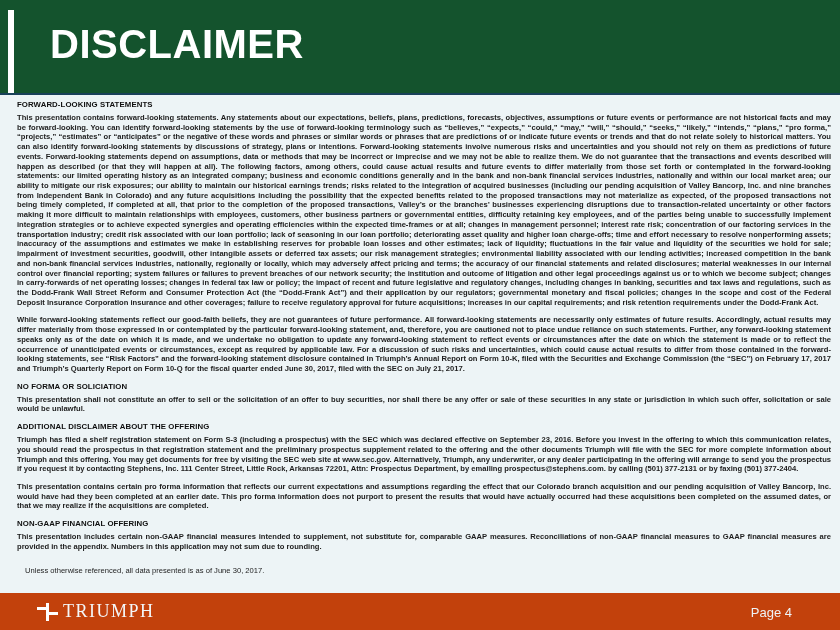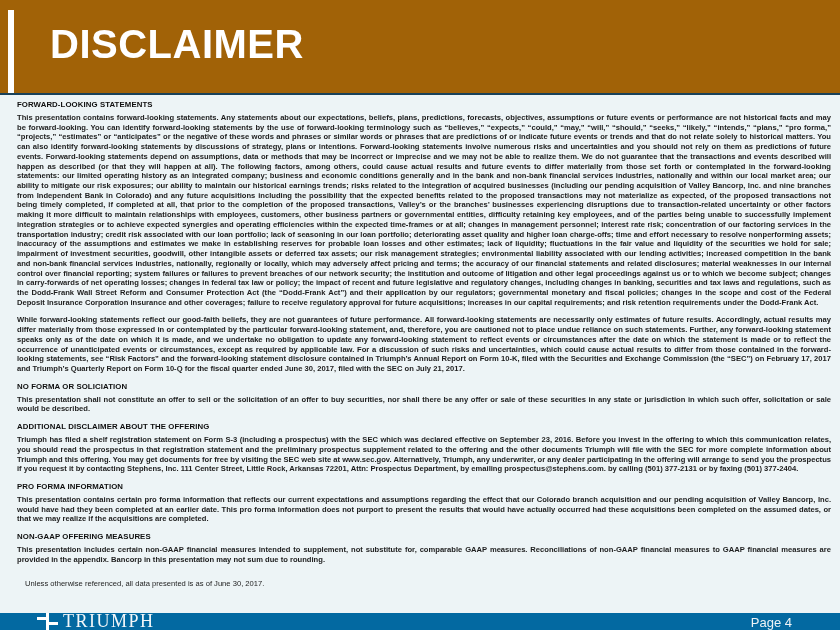--- a/index.html
+++ b/index.html
@@ -3,21 +3,21 @@
 <meta charset="utf-8">
 <style>
   html,body { margin:0; padding:0; }
   .slide {
     position:relative; width:840px; height:630px; overflow:hidden;
     background:#EDF4F6; font-family:"Liberation Sans", sans-serif;
   }
   
   .header {
     position:absolute; top:0; left:0; right:0; height:93px;
-    background:#a16207; border-bottom:2px solid #194159;padding-left:8px;
+    background:#14532d; border-bottom:2px solid #194159;padding-left:8px;
   }
   .stripe { position:absolute; left:8px; top:10px; bottom:0; width:6px; background:#FFFFFF; }
   .title {
     position:absolute; left:50px; top:22px; margin:0;
     color:#FFFFFF; font-size:40px; font-weight:bold; letter-spacing:0.5px;
   }
   
   .content {
     position:absolute; top:95px; left:17px; right:9px; bottom:34px;
     color:#1d1d1d;
@@ -25,22 +25,22 @@
   .content h2 {
     font-size:7.8px; margin:8px 0 4px 0; color:#0f0f0f; letter-spacing:0.1px;
   }
   .content .section:first-child h2 { margin-top:5px; }
   .content p {
     font-size:7.6px; line-height:1.28; margin:0 0 8px 0; text-align:justify;font-weight:bold;
   }
   .footnote { font-size:7.6px; margin-top:14px; color:#1d1d1d;padding-left:8px; }
   
   .footer {
-    position:absolute; left:0; right:0; bottom:0; height:17px;
-    background:#0369a1;
+    position:absolute; left:0; right:0; bottom:0; height:37px;
+    background:#c2410c;
   }
   .logo {
     position:absolute; left:37px; top:0; bottom:0;
     display:flex; align-items:center;
   }
   .mark { position:relative; width:21px; height:18px; margin-right:5px; }
   .mark .v  { position:absolute; left:9px;   top:0;      width:3px;    height:18px; background:#FFFFFF; }
   .mark .h1 { position:absolute; left:0;     top:4.5px;  width:12px;   height:3px;  background:#FFFFFF; }
   .mark .h2 { position:absolute; left:9px;   top:9.5px;  width:12px;   height:3px;  background:#FFFFFF; }
   .logo-text {
@@ -65,36 +65,35 @@
   <div class="content">
 
     <div class="section">
       <h2>FORWARD-LOOKING STATEMENTS</h2>
       <p>This presentation contains forward-looking statements. Any statements about our expectations, beliefs, plans, predictions, forecasts, objectives, assumptions or future events or performance are not historical facts and may be forward-looking. You can identify forward-looking statements by the use of forward-looking terminology such as “believes,” “expects,” “could,” “may,” “will,” “should,” “seeks,” “likely,” “intends,” “plans,” “pro forma,” “projects,” “estimates” or “anticipates” or the negative of these words and phrases or similar words or phrases that are predictions of or indicate future events or trends and that do not relate solely to historical matters. You can also identify forward-looking statements by discussions of strategy, plans or intentions. Forward-looking statements involve numerous risks and uncertainties and you should not rely on them as predictions of future events. Forward-looking statements depend on assumptions, data or methods that may be incorrect or imprecise and we may not be able to realize them. We do not guarantee that the transactions and events described will happen as described (or that they will happen at all). The following factors, among others, could cause actual results and future events to differ materially from those set forth or contemplated in the forward-looking statements: our limited operating history as an integrated company; business and economic conditions generally and in the bank and non-bank financial services industries, nationally and within our local market area; our ability to mitigate our risk exposures; our ability to maintain our historical earnings trends; risks related to the integration of acquired businesses (including our pending acquisition of Valley Bancorp, Inc. and nine branches from Independent Bank in Colorado) and any future acquisitions including the possibility that the expected benefits related to the proposed transactions may not materialize as expected, of the proposed transactions not being timely completed, if completed at all, that prior to the completion of the proposed transactions, Valley’s or the branches’ businesses experiencing disruptions due to transaction-related uncertainty or other factors making it more difficult to maintain relationships with employees, customers, other business partners or governmental entities, difficulty retaining key employees, and of the parties being unable to successfully implement integration strategies or to achieve expected synergies and operating efficiencies within the expected time-frames or at all; changes in management personnel; interest rate risk; concentration of our factoring services in the transportation industry; credit risk associated with our loan portfolio; lack of seasoning in our loan portfolio; deteriorating asset quality and higher loan charge-offs; time and effort necessary to resolve nonperforming assets; inaccuracy of the assumptions and estimates we make in establishing reserves for probable loan losses and other estimates; lack of liquidity; fluctuations in the fair value and liquidity of the securities we hold for sale; impairment of investment securities, goodwill, other intangible assets or deferred tax assets; our risk management strategies; environmental liability associated with our lending activities; increased competition in the bank and non-bank financial services industries, nationally, regionally or locally, which may adversely affect pricing and terms; the accuracy of our financial statements and related disclosures; material weaknesses in our internal control over financial reporting; system failures or failures to prevent breaches of our network security; the institution and outcome of litigation and other legal proceedings against us or to which we become subject; changes in carry-forwards of net operating losses; changes in federal tax law or policy; the impact of recent and future legislative and regulatory changes, including changes in banking, securities and tax laws and regulations, such as the Dodd-Frank Wall Street Reform and Consumer Protection Act (the “Dodd-Frank Act”) and their application by our regulators; governmental monetary and fiscal policies; changes in the scope and cost of the Federal Deposit Insurance Corporation insurance and other coverages; failure to receive regulatory approval for future acquisitions; increases in our capital requirements; and risk retention requirements under the Dodd-Frank Act.</p>
       <p>While forward-looking statements reflect our good-faith beliefs, they are not guarantees of future performance. All forward-looking statements are necessarily only estimates of future results. Accordingly, actual results may differ materially from those expressed in or contemplated by the particular forward-looking statement, and, therefore, you are cautioned not to place undue reliance on such statements.  Further, any forward-looking statement speaks only as of the date on which it is made, and we undertake no obligation to update any forward-looking statement to reflect events or circumstances after the date on which the statement is made or to reflect the occurrence of unanticipated events or circumstances, except as required by applicable law. For a discussion of such risks and uncertainties, which could cause actual results to differ from those contained in the forward-looking statements, see “Risk Factors” and the forward-looking statement disclosure contained in Triumph’s Annual Report on Form 10-K, filed with the Securities and Exchange Commission (the “SEC”) on February 17, 2017 and Triumph’s Quarterly Report on Form 10-Q for the fiscal quarter ended June 30, 2017, filed with the SEC on July 21, 2017.</p>
     </div>
 
     <div class="section">
       <h2>NO FORMA OR SOLICIATION</h2>
-      <p>This presentation shall not constitute an offer to sell or the solicitation of an offer to buy securities, nor shall there be any offer or sale of these securities in any state or jurisdiction in which such offer, solicitation or sale would be described.</p>
+      <p>This presentation shall not constitute an offer to sell or the solicitation of an offer to buy securities, nor shall there be any offer or sale of these securities in any state or jurisdiction in which such offer, solicitation or sale would be unlawful.</p>
     </div>
 
     <div class="section">
       <h2>ADDITIONAL DISCLAIMER ABOUT THE OFFERING</h2>
       <p>Triumph has filed a shelf registration statement on Form S-3 (including a prospectus) with the SEC which was declared effective on September 23, 2016. Before you invest in the offering to which this communication relates, you should read the prospectus in that registration statement and the preliminary prospectus supplement related to the offering and the other documents Triumph will file with the SEC for more complete information about Triumph and this offering.  You may get documents for free by visiting the SEC web site at www.sec.gov.  Alternatively, Triumph, any underwriter, or any dealer participating in the offering will arrange to send you the prospectus if you request it by contacting Stephens, Inc. 111 Center Street, Little Rock, Arkansas 72201, Attn: Prospectus Department, by emailing prospectus@stephens.com. by calling (501) 377-2131 or by faxing (501) 377-2404.</p>
     </div>
 
     <div class="section">
-      <h2>PRO FORMA INFORMATION</h2>
       <p>This presentation contains certain pro forma information that reflects our current expectations and assumptions regarding the effect that our Colorado branch acquisition and our pending acquisition of Valley Bancorp, Inc. would have had they been completed at an earlier date. This pro forma information does not purport to present the results that would have actually occurred had these acquisitions been completed on the assumed dates, or that we may realize if the acquisitions are completed.</p>
     </div>
 
     <div class="section">
-      <h2>NON-GAAP OFFERING MEASURES</h2>
-      <p>This presentation includes certain non-GAAP financial measures intended to supplement, not substitute for, comparable GAAP measures. Reconciliations of non-GAAP financial measures to GAAP financial measures are provided in the appendix. Bancorp in this presentation may not sum due to rounding.</p>
+      <h2>NON-GAAP FINANCIAL OFFERING</h2>
+      <p>This presentation includes certain non-GAAP financial measures intended to supplement, not substitute for, comparable GAAP measures. Reconciliations of non-GAAP financial measures to GAAP financial measures are provided in the appendix. Numbers in this application may not sum due to rounding.</p>
     </div>
 
     <div class="footnote">Unless otherwise referenced, all data presented is as of June 30, 2017.</div>
   </div>
 
   <div class="footer">
     <div class="logo">
       <span class="mark">
         <span class="v"></span>
           <span class="h1"></span>

